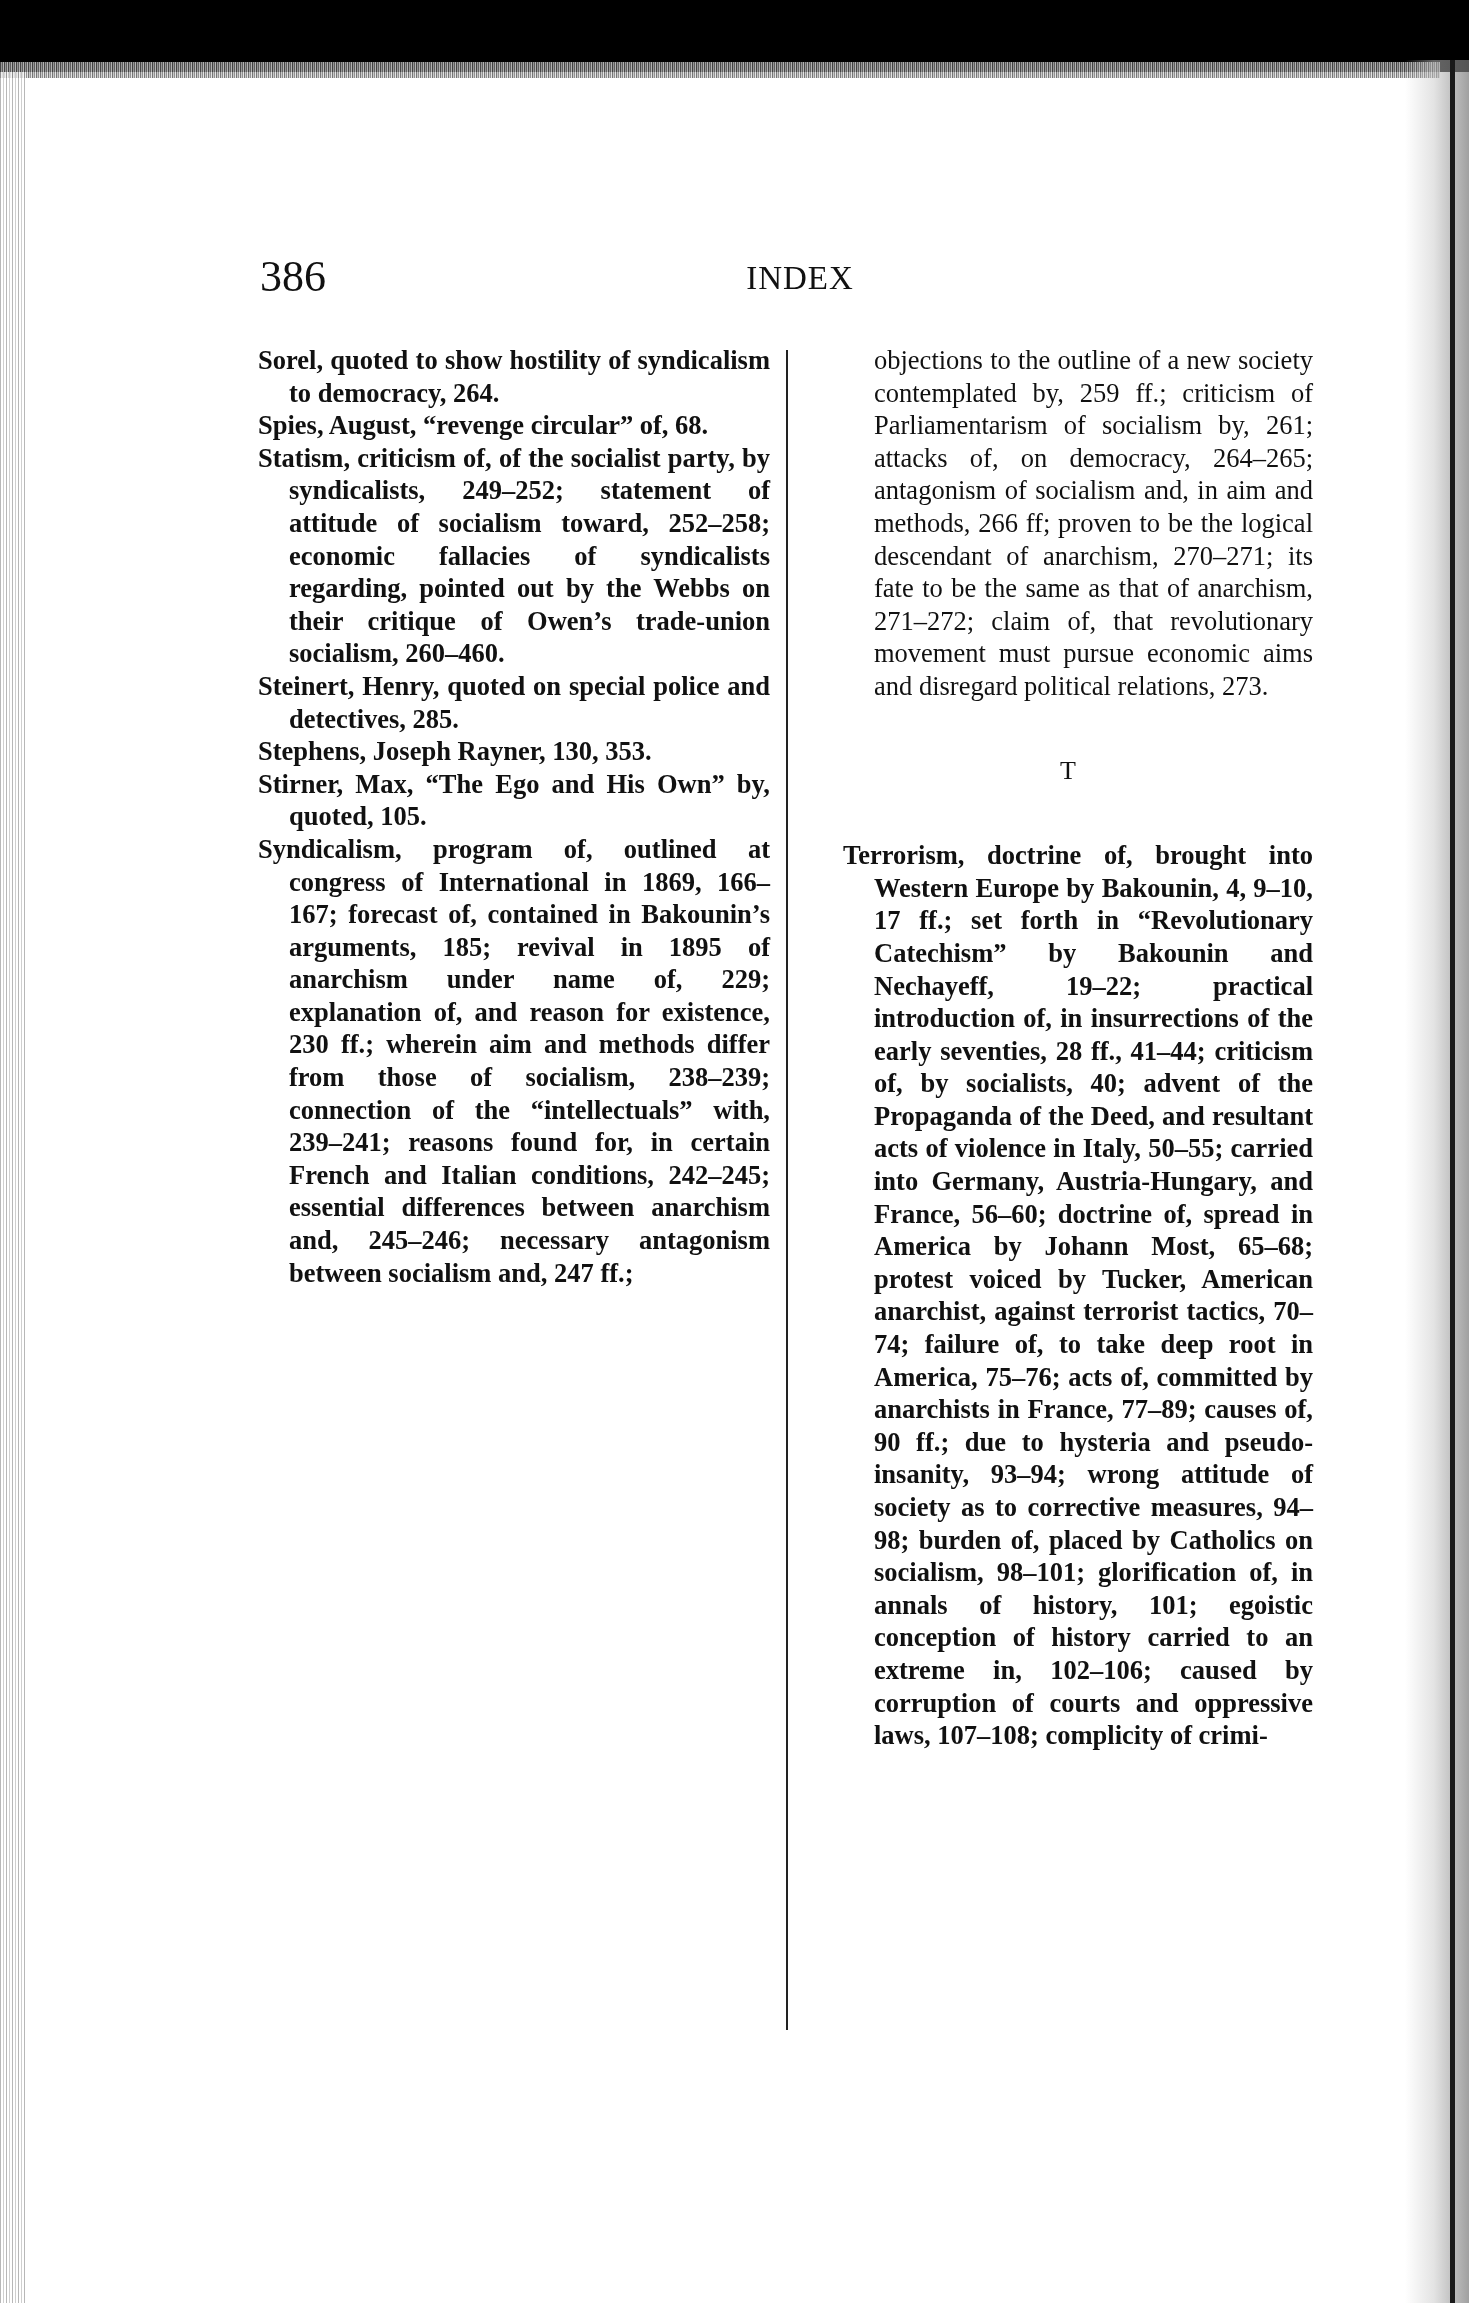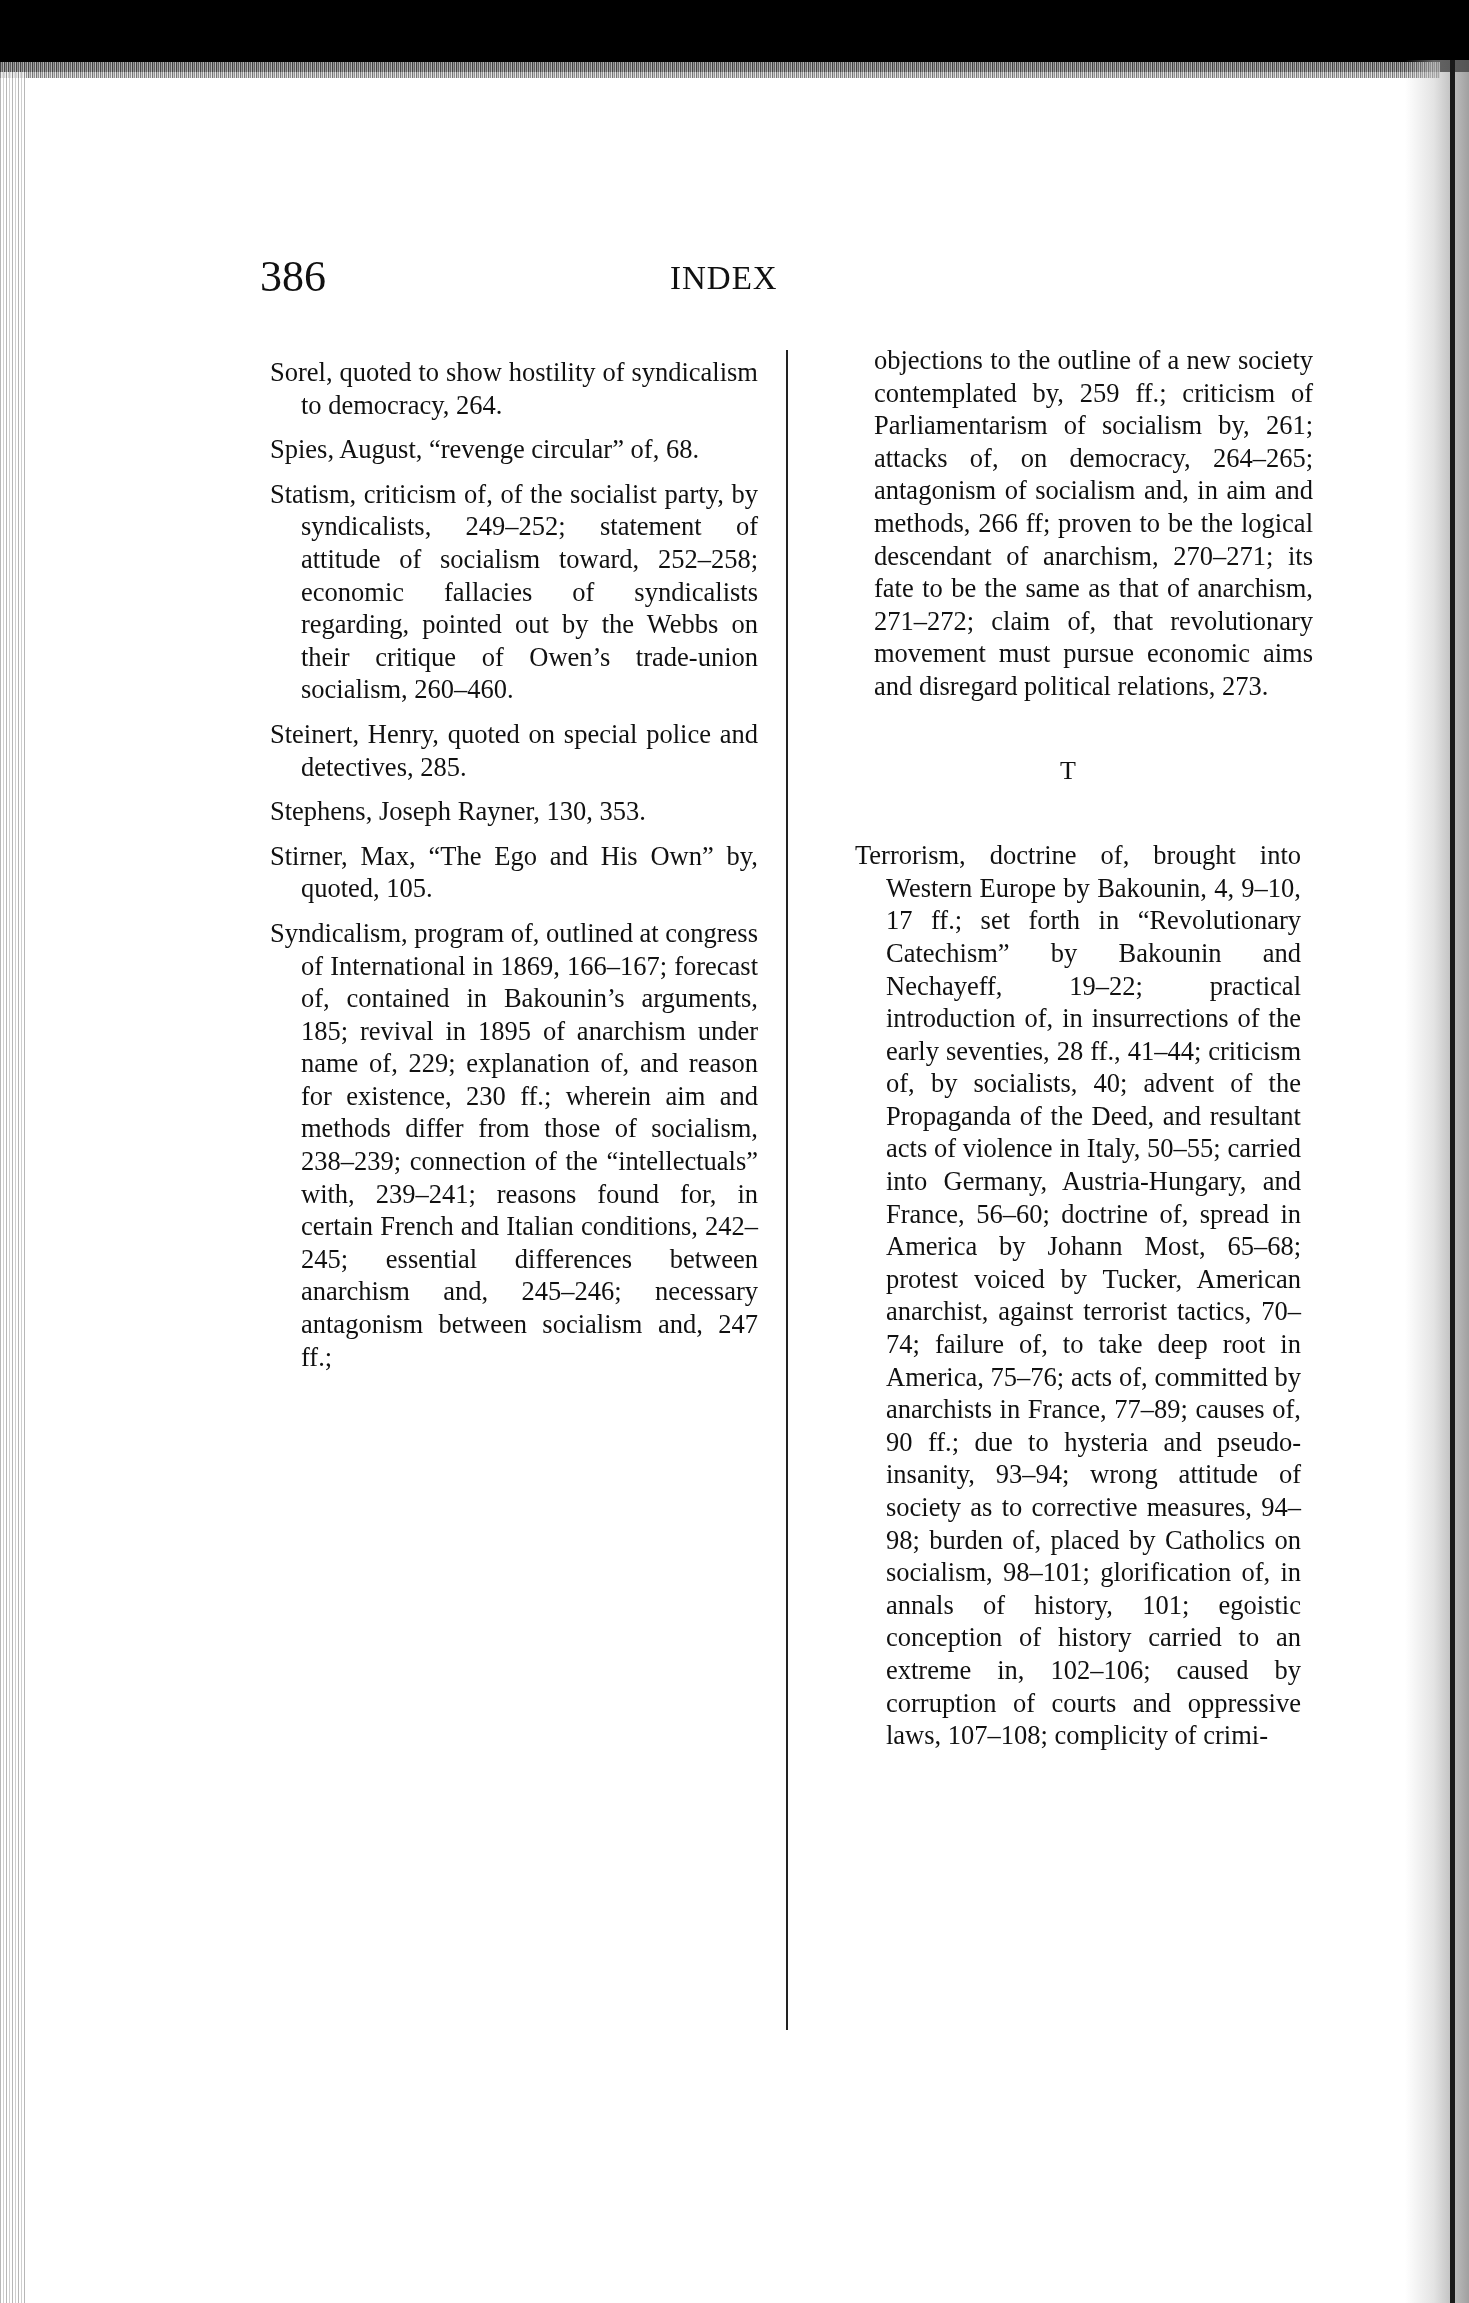--- a/index.html
+++ b/index.html
@@ -29,36 +29,36 @@
   }
   .binding-line {
     position: absolute; left: 1450px; top: 60px; width: 5px; height: 2243px;
     background: #1a1a1a;
   }
   .page-number {
     position: absolute; left: 260px; top: 255px;
     font-size: 44px; line-height: 1; letter-spacing: 0;
   }
   .running-head {
-    position: absolute; left: 670px; top: 262px; width: 260px; 
+    position: absolute; left: 670px; top: 262px; width: 260px; text-align: center;
     font-size: 33px; letter-spacing: 1px; line-height: 1;
   }
   .column {
     position: absolute; top: 344px;
     font-size: 26.5px; line-height: 32.6px;
     text-align: justify;
   }
   .col-left { left: 258px; width: 512px; }
   .col-right { left: 843px; width: 470px; }
   .column-rule {
     position: absolute; left: 786px; top: 350px; width: 2px; height: 1680px;
     background: #222;
   }
   .entry {
-    padding-left: 31px; text-indent: -31px; margin: 12px;
+    padding-left: 31px; text-indent: -31px; margin: 0; font-weight: bold;
   }
   .continuation { padding-left: 31px; margin: 0; }
   .section-letter {
     text-align: center; font-size: 26px; margin: 52px 0 52px 0; padding-right: 20px;
   }
 </style>
 </head>
 <body>
 
 <div class="top-band"></div>

